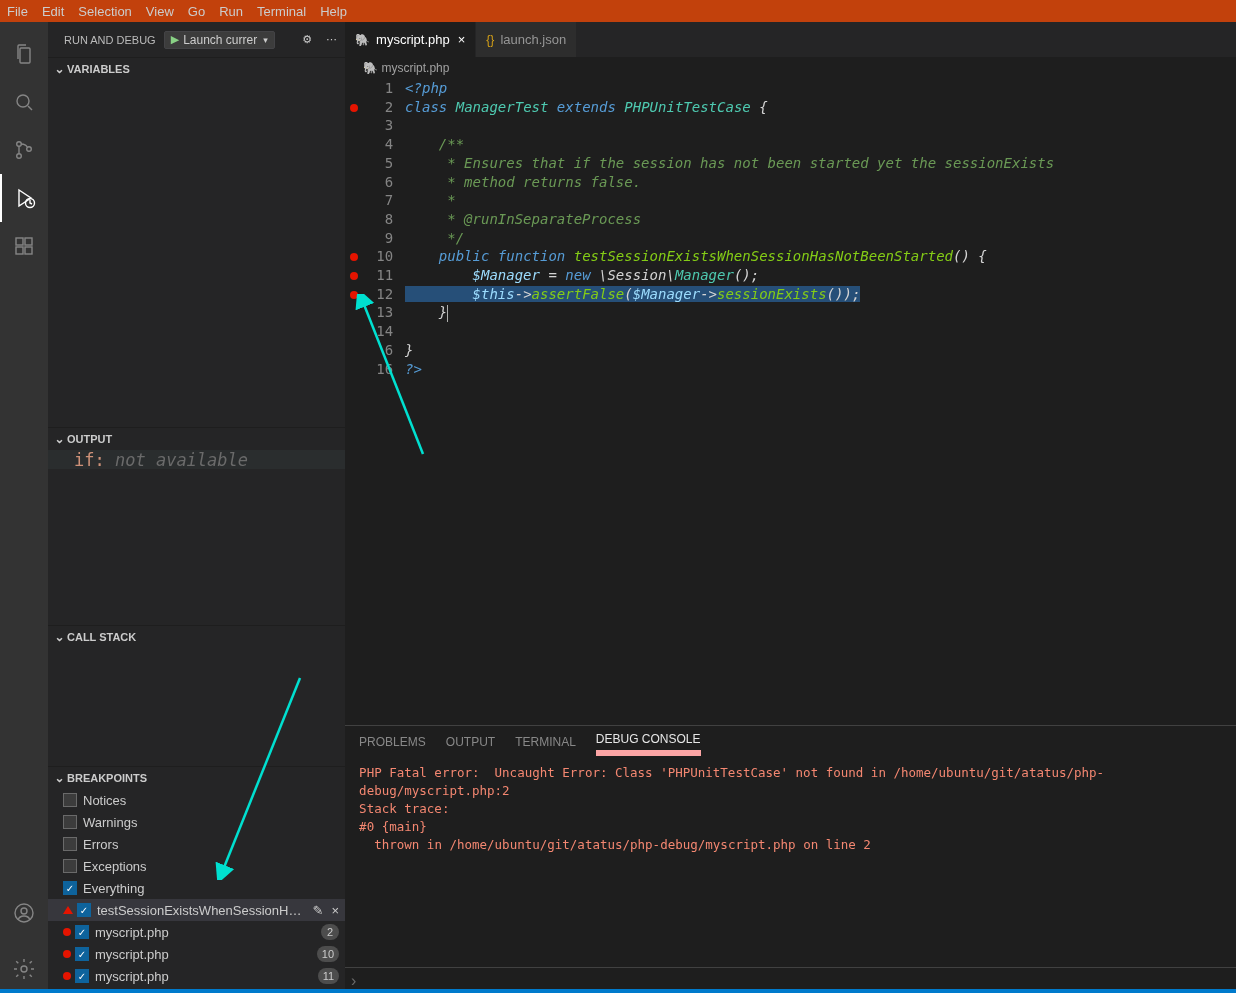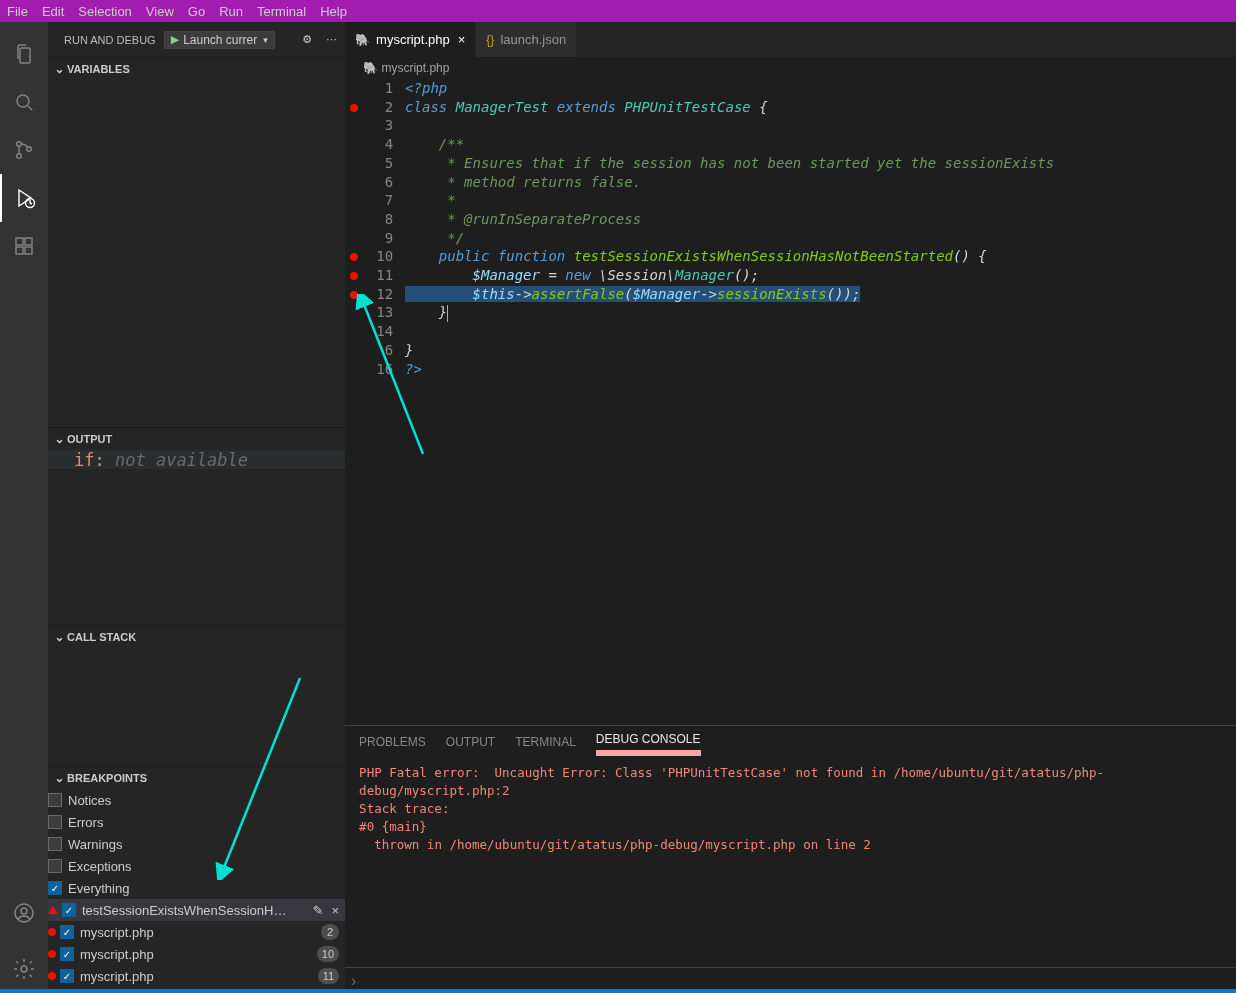--- a/index.html
+++ b/index.html
@@ -1,37 +1,37 @@
 <!DOCTYPE html>
 <html><head>
 <meta charset="utf-8">
 <style>
   * { box-sizing: border-box; margin: 0; padding: 0; }
   html, body { width: 1236px; height: 993px; font-family: "Segoe UI", Arial, sans-serif; background: #1e1e1e; color: #cccccc; overflow: hidden; }
-  .menubar { height: 22px; background: #a21caf; display: flex; align-items: center; font-size: 13px; color: #cccccc; }
+  .menubar { height: 22px; background: #c2410c; display: flex; align-items: center; font-size: 13px; color: #cccccc; }
   .menubar span { margin: 0 7px; cursor: pointer; }
   .body { display: flex; height: calc(100% - 22px); }
   .activitybar { width: 48px; background: #333333; display: flex; flex-direction: column; align-items: center; padding-top: 8px; }
   .activitybar .ai { width: 48px; height: 48px; display: flex; align-items: center; justify-content: center; color: #858585; cursor: pointer; }
   .activitybar .ai.active { color: #ffffff; border-left: 2px solid #ffffff; }
   .activitybar .bottom { margin-top: auto; margin-bottom: 8px; }
   .sidebar { width: 308px; background: #252526; display: flex; flex-direction: column; font-size: 13px; }
   .sidebar-header { height: 35px; display: flex; align-items: center; padding: 0 8px 0 16px; font-size: 11px; color: #bbbbbb; }
   .sidebar-header .title { flex: 0 0 auto; margin-right: 8px; }
   .launch-select { display: inline-flex; align-items: center; border: 1px solid #434346; background: #3c3c3c; border-radius: 2px; padding: 1px 6px; font-size: 12px; color: #cccccc; }
   .launch-select .play { color: #89d185; margin-right: 4px; font-size: 11px; }
   .launch-select .caret { margin-left: 6px; color: #cccccc; font-size: 9px; }
   .sidebar-header .icons { margin-left: auto; display: flex; gap: 14px; color: #cccccc; }
   .panel { border-top: 1px solid #1e1e1e; }
   .panel-header { height: 22px; display: flex; align-items: center; background: #252526; font-size: 11px; font-weight: 700; color: #cccccc; padding-left: 4px; cursor: pointer; }
   .panel-header .chev { width: 15px; text-align: center; font-size: 12px; }
   .panel-body { background: #252526; }
   .watch-row { height: 19px; padding-left: 26px; font-family: Menlo, Consolas, monospace; font-size: 17px; color: #6a6a6a; font-style: italic; background:#2a2d2e; }
   .watch-row .if { color: #ce9178; font-style: normal; }
-  .bp-item { height: 22px; display: flex; align-items: center; font-size: 13px; color: #cccccc; }
+  .bp-item { height: 22px; display: flex; align-items: center; padding-left: 15px; font-size: 13px; color: #cccccc; }
   .bp-item .check { width: 14px; height: 14px; border: 1px solid #6a6a6a; background: #3c3c3c; margin-right: 6px; display:inline-flex; align-items:center; justify-content:center; font-size:10px; color:white;}
   .bp-item .check.checked { background: #0e639c; border-color:#0e639c; }
   .bp-item .dot { width: 8px; height: 8px; border-radius: 50%; background: #e51400; margin-right: 4px; flex:0 0 auto;}
   .bp-item .tri { width:0;height:0;border-left:5px solid transparent;border-right:5px solid transparent;border-bottom:8px solid #e51400; margin-right:4px;}
   .bp-item .name { flex: 1 1 auto; overflow: hidden; text-overflow: ellipsis; white-space: nowrap; }
   .bp-item .badge { background: #4d4d4d; color: #cccccc; border-radius: 10px; min-width: 18px; height: 16px; font-size: 11px; display:inline-flex; align-items:center; justify-content:center; padding:0 5px; margin-right:6px;}
   .bp-item.sel { background: #37373d; }
   .bp-item .acts { margin-left:auto; display:flex; gap:8px; margin-right:6px; color:#cccccc; }
 
   .main { flex: 1 1 auto; display: flex; flex-direction: column; background: #1e1e1e; }
@@ -174,25 +174,25 @@
           <span class="chev">⌄</span>
           <span>BREAKPOINTS</span>
         </div>
       <div class="panel-body" id="bp-body">
           <div class="bp-item">
             <span class="check "></span>
             <span class="name">Notices</span>
           </div>
           <div class="bp-item">
             <span class="check "></span>
+            <span class="name">Warnings</span>
+          </div>
+          <div class="bp-item">
+            <span class="check "></span>
             <span class="name">Errors</span>
-          </div>
-          <div class="bp-item">
-            <span class="check "></span>
-            <span class="name">Warnings</span>
           </div>
           <div class="bp-item">
             <span class="check "></span>
             <span class="name">Exceptions</span>
           </div>
           <div class="bp-item">
             <span class="check checked">✓</span>
             <span class="name">Everything</span>
           </div>
           <div class="bp-item sel">

